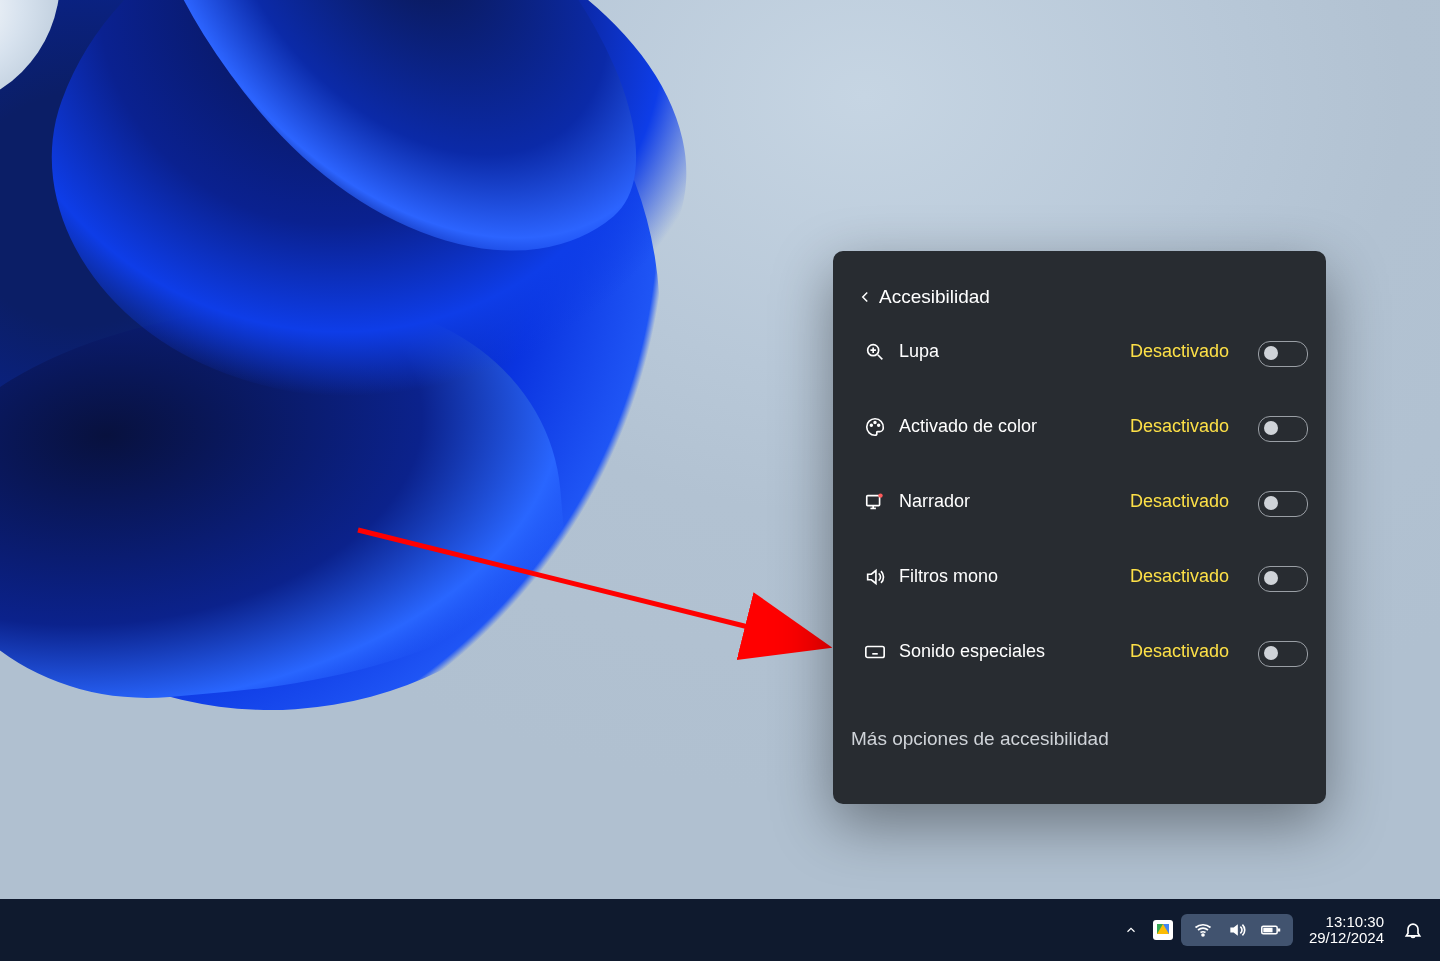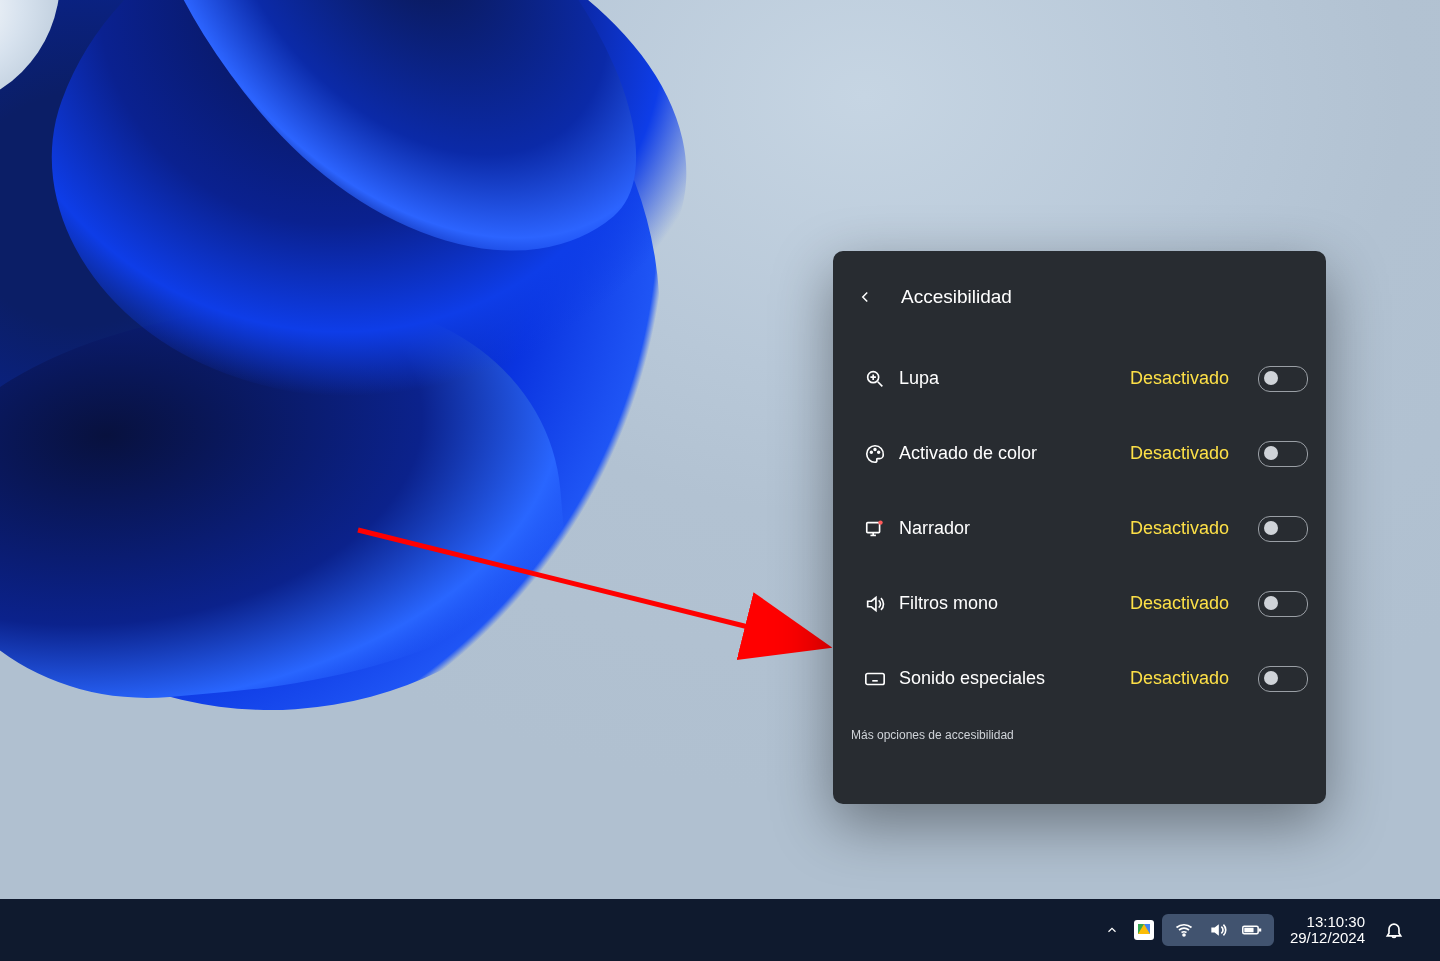--- a/index.html
+++ b/index.html
@@ -10,36 +10,36 @@
   .bloom{position:absolute;left:-200px;top:-150px;width:1100px;height:1000px;}
   .petal{position:absolute;border-radius:50%;transform-origin:center;}
   
   .p1{left:80px;top:80px;width:780px;height:780px;background:radial-gradient(circle at 30% 30%,#0b1e66 0%,#0b1e66 15%,#0826a6 45%,#0a34e0 60%,#1f55f5 75%,rgba(201,216,233,0) 76%);transform:rotate(-15deg);}
   .p2{left:260px;top:60px;width:620px;height:500px;background:radial-gradient(ellipse at 35% 25%,#08144f 0%,#0a2190 40%,#0e3de8 60%,rgba(201,216,233,0) 72%);border-radius:50% 50% 60% 40%/60% 40% 60% 40%;transform:rotate(20deg);}
   .p3{left:320px;top:20px;width:560px;height:320px;background:radial-gradient(ellipse at 40% 30%,#0a174f 0%,#0b2aa8 50%,#2c64ff 70%,rgba(201,216,233,0) 78%);border-radius:50% 50% 60% 50%/70% 40% 70% 30%;transform:rotate(50deg);}
   .p4{left:120px;top:460px;width:640px;height:380px;background:radial-gradient(ellipse at 30% 30%,#08113e 0%,#0b228c 50%,#2966ff 72%,rgba(201,216,233,0) 80%);border-radius:60% 40% 60% 40%/50% 60% 40% 60%;transform:rotate(-5deg);}
   .shell{position:absolute;left:0;top:0;width:260px;height:260px;background:radial-gradient(circle at 60% 60%,#ffffff 0%,#d7e2ee 30%,#b8c8d8 55%,rgba(184,200,216,0) 70%);border-radius:50%;}
   
   .panel{position:absolute;right:114px;top:251px;width:493px;height:553px;background:#282c31;border-radius:10px;box-shadow:0 20px 60px rgba(0,0,0,.4);color:#fff;padding:0;}
-  .panel-header{display:flex;align-items:center;gap:22px;padding:18px 18px 10px 18px;height:56px;}
+  .panel-header{display:flex;align-items:center;padding:18px 18px 10px 18px;height:56px;}
   .back-btn{width:28px;height:28px;display:flex;align-items:center;justify-content:center;cursor:pointer;}
   .panel-title{font-size:19px;font-weight:400;}
   .items{padding:6px 0 0 0;}
-  .item{display:flex;align-items:center;height:75px;padding:0 18px;}
+  .item{display:flex;align-items:flex-start;height:75px;padding:0 18px;}
   .item-icon{width:48px;display:flex;align-items:center;justify-content:center;}
   .item-label{flex:1;font-size:18px;font-weight:400;}
   .item-status{font-size:18px;color:#fde047;margin-right:18px;min-width:110px;}
   .toggle{width:48px;height:24px;border-radius:12px;background:transparent;border:1px solid #9a9fa5;position:relative;cursor:pointer;}
   .toggle .knob{position:absolute;width:14px;height:14px;border-radius:50%;background:#cfd3d8;top:4px;left:5px;}
   .toggle.on{background:#26b5ff;border-color:#26b5ff;}
   .toggle.on .knob{background:#000;left:29px;}
-  .more-link{padding:12px 18px 18px 18px;color:#cfd3d8;font-size:12px;cursor:pointer;}
+  .more-link{padding:12px 18px 18px 18px;color:#cfd3d8;font-size:19px;cursor:pointer;}
   
   .taskbar{position:absolute;left:0;right:0;bottom:0;height:62px;background:#0f1a2e;display:flex;align-items:center;color:#fff;}
-  .tray{position:absolute;right:0;top:0;height:100%;display:flex;align-items:center;padding:0 33px 0 0;gap:8px;}
+  .tray{position:absolute;right:0;top:0;height:100%;display:flex;align-items:center;padding:0 14px 0 0;gap:8px;}
   .tray-group{display:flex;align-items:center;gap:14px;padding:6px 12px;border-radius:6px;}
   .tray-group.active{background:#41536f;}
   .tray-icon{width:20px;height:20px;display:flex;align-items:center;justify-content:center;}
   .clock{display:flex;flex-direction:column;align-items:flex-end;line-height:1.1;font-size:15px;padding:0 8px;}
   .notif{width:26px;height:26px;display:flex;align-items:center;justify-content:center;}
   .chevron{width:28px;height:28px;display:flex;align-items:center;justify-content:center;}
   
   .arrow{position:absolute;left:358px;top:530px;width:480px;height:140px;pointer-events:none;}
   .arrow svg{overflow:visible;}
   

